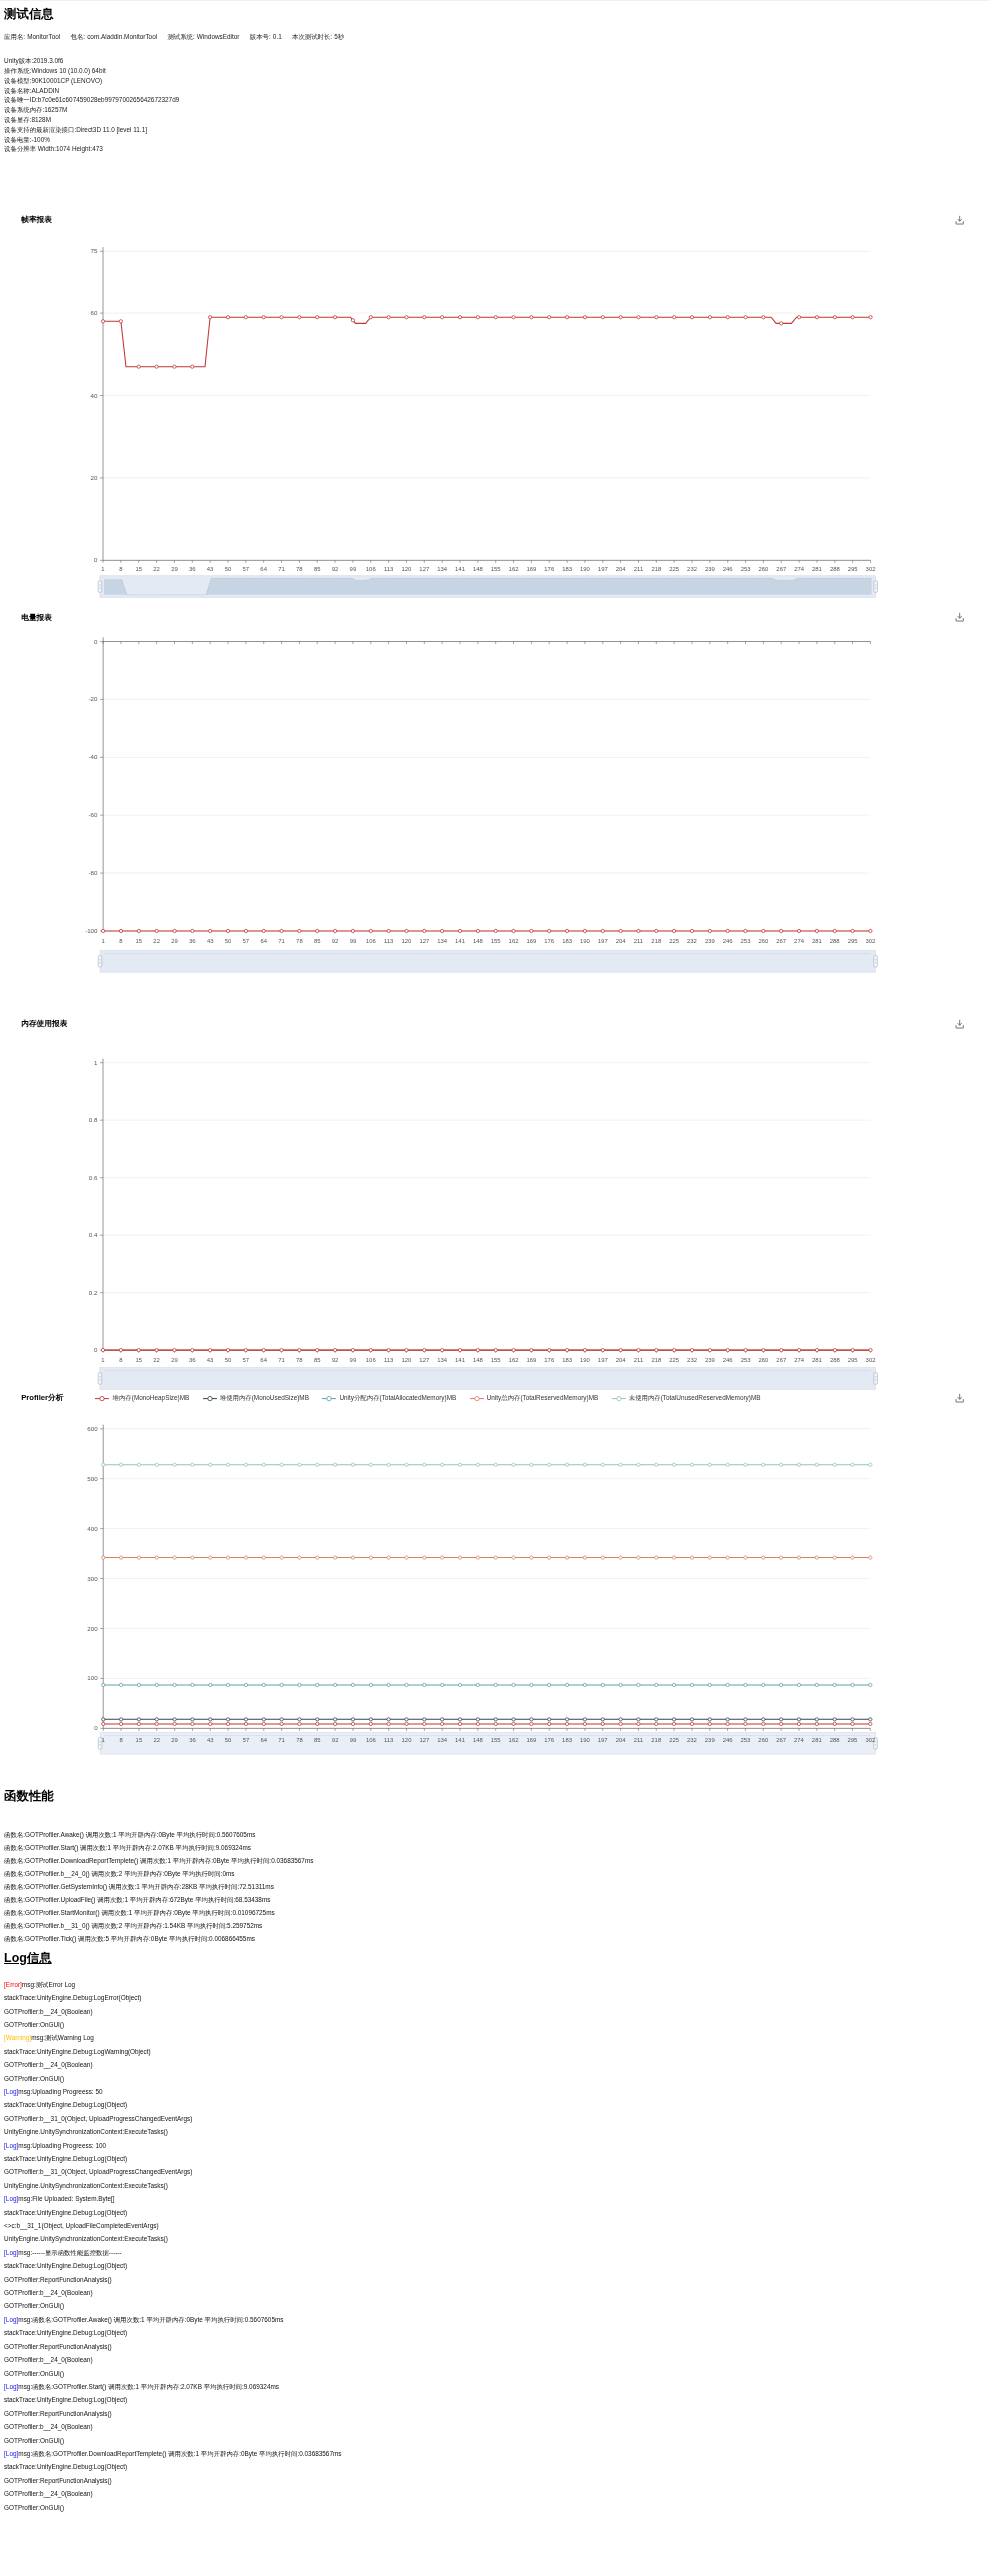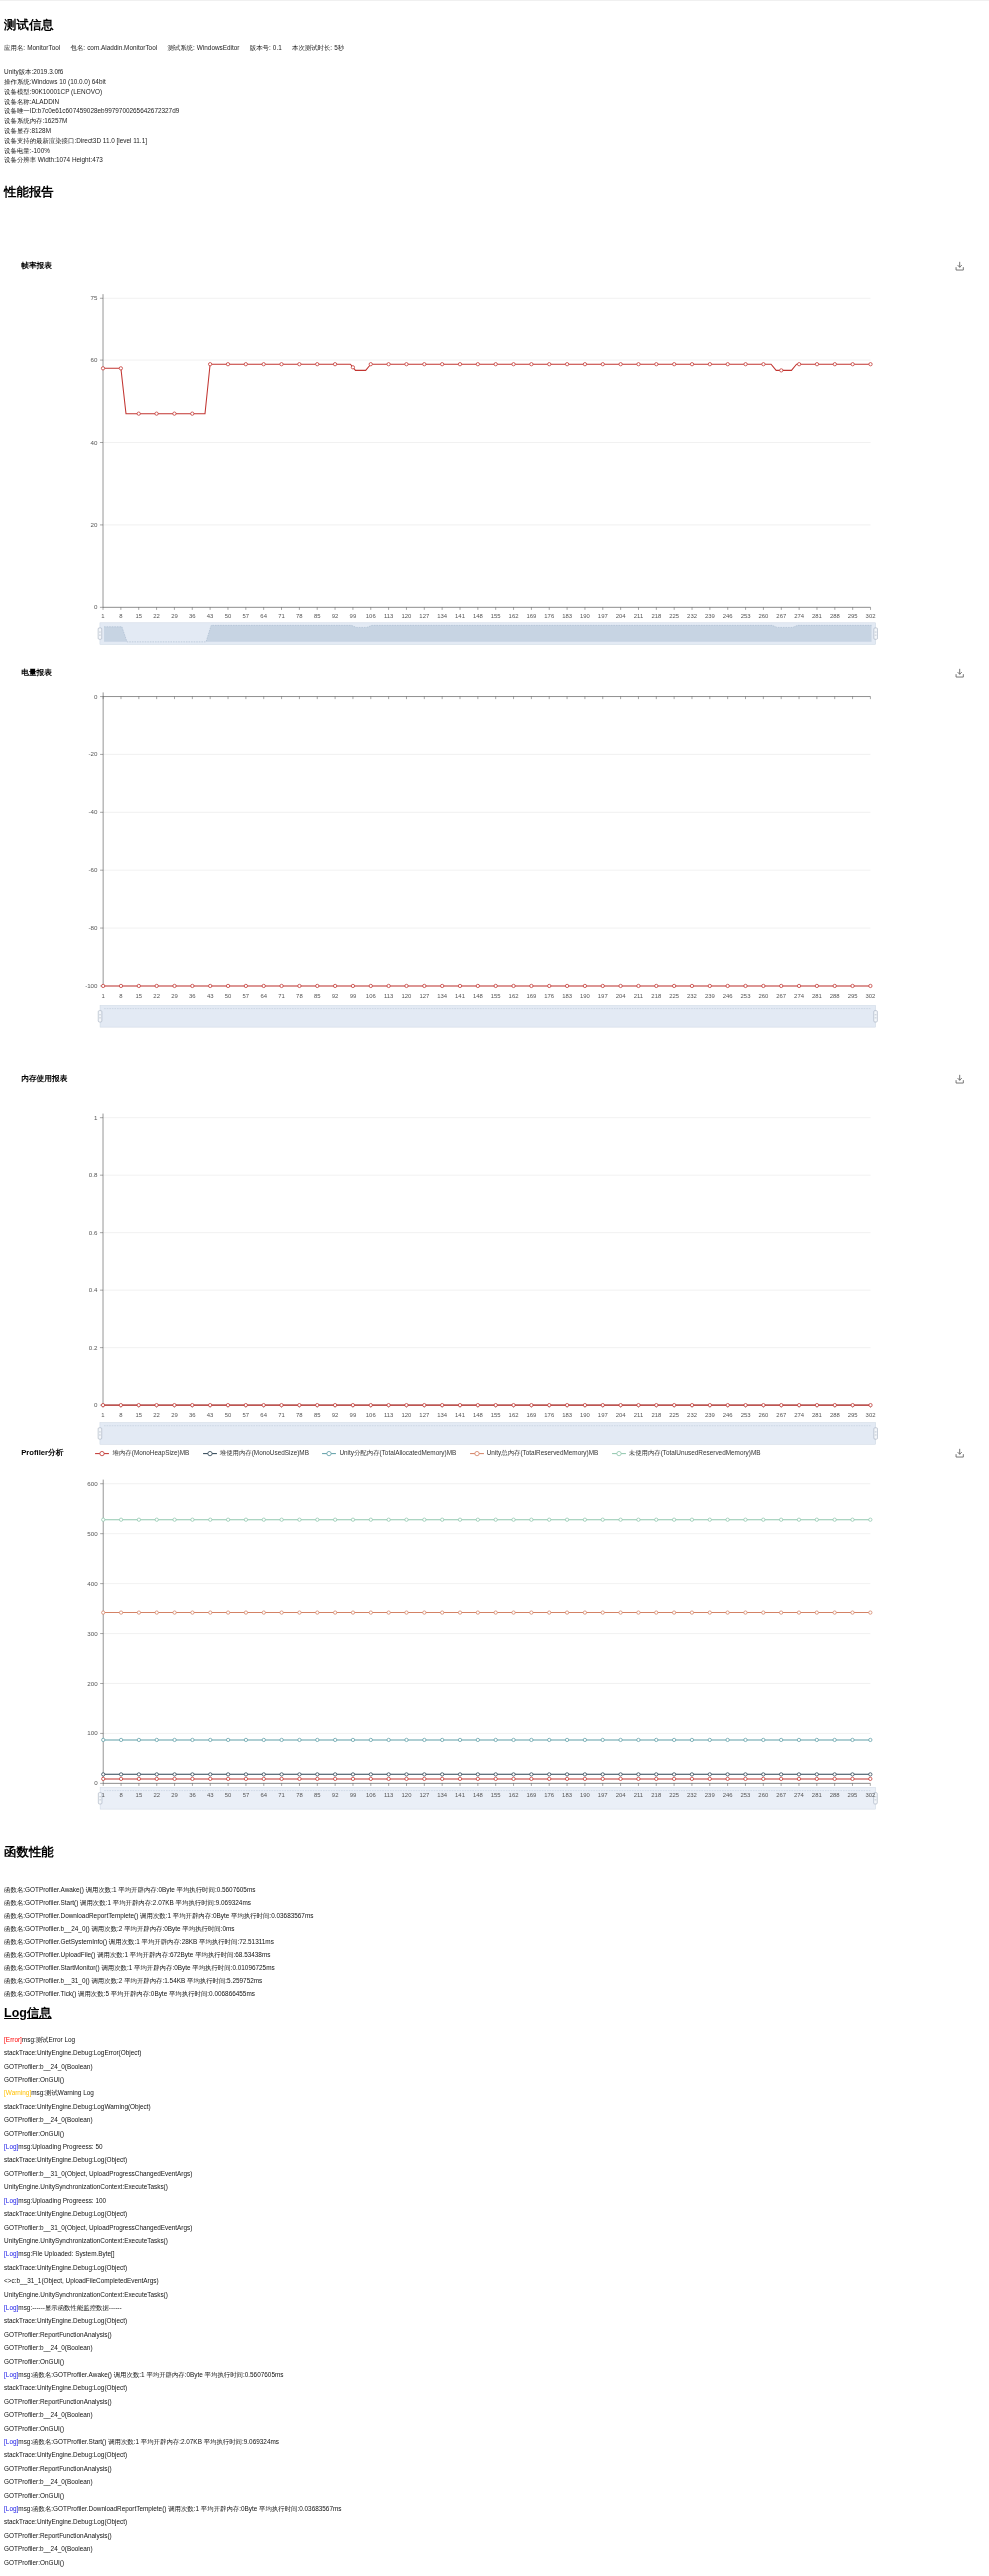--- a/index.html
+++ b/index.html
@@ -4,30 +4,30 @@
 <style>
   html,body{margin:0;padding:0;}
   body{
     width:989px;
     background:#fff;
     font-family:"Liberation Sans","DejaVu Sans",sans-serif;
     color:#222;
     border-top:1px solid #f0f0f0;
   }
   h1.sec{font-size:12.4px;font-weight:bold;color:#000;margin:0 0 0 4.1px;line-height:15.5px;}
-  #sec-test h1{padding-top:17px;}
+  #sec-test h1{padding-top:6px;}
   .info-line{margin:10.3px 0 0 4.1px;font-size:6.4px;color:#222;white-space:nowrap;}
   .info-pair{margin-right:10.3px;}
   .info-pair .lab{margin-right:2.1px;}
   #sec-device h1{margin-top:21.6px;}
   .device-list{margin:14.4px 0 0 4.1px;font-size:6.4px;line-height:9.8px;color:#222;}
   #sec-perf h1{margin-top:19.6px;}
   .chart-sec{position:relative;}
   .chart-sec.c0{margin-top:61px;}
-  .chart-sec.c1{margin-top:21px;text-align:center;}
+  .chart-sec.c1{margin-top:12px;text-align:center;}
   .chart-sec.c2{margin-top:17px;}
   .chart-sec.c3{margin-top:3px;}
   .chart-head{display:flex;align-items:center;height:10.3px;margin-left:5.2px;padding-left:16px;}
   .chart-head h3{font-size:7.7px;font-weight:bold;margin:0;color:#000;white-space:nowrap;}
   .legend{display:flex;align-items:center;margin-left:32px;gap:13.4px;font-size:6.4px;color:#333;white-space:nowrap;}
   .legend-item{display:flex;align-items:center;gap:3.1px;cursor:pointer;}
   .dl-btn{position:absolute;right:23px;top:-1px;width:13.4px;height:13.4px;cursor:pointer;}
   svg.chart{display:block;}
   #sec-func h1{margin-top:4.1px;}
   .func-list{margin:23px 0 0 4.1px;font-size:6.4px;line-height:13px;color:#111;}
@@ -54,21 +54,20 @@
         <div>设备唯一ID:b7c0e61c607459028eb9979700265642672327d9</div>
         <div>设备系统内存:16257M</div>
         <div>设备显存:8128M</div>
         <div>设备支持的最新渲染接口:Direct3D 11.0 [level 11.1]</div>
         <div>设备电量:-100%</div>
         <div>设备分辨率 Width:1074 Height:473</div>
       </div>
   </section>
 
   <section id="sec-perf">
-    <h1 class="sec">性能报告</h1>
     <div id="charts">
         <div class="chart-sec c0">
           <div class="chart-head">
             <h3>帧率报表</h3>
           </div>
           <div class="dl-btn"><svg width="13.4" height="13.4" viewBox="0 0 24 24">
               <path d="M12 4 V12.5 M8.7 9.6 L12 13 L15.3 9.6 M5.5 13.5 V18 H18.5 V13.5" stroke="#666" stroke-width="1.6" fill="none" stroke-linecap="round" stroke-linejoin="round"></path>
             </svg></div>
           <svg class="chart" width="989" height="375" viewBox="0 0 1920 728">
             <line x1="200" y1="51" x2="1690" y2="51" stroke="#e4e4e4" stroke-width="1"></line>

